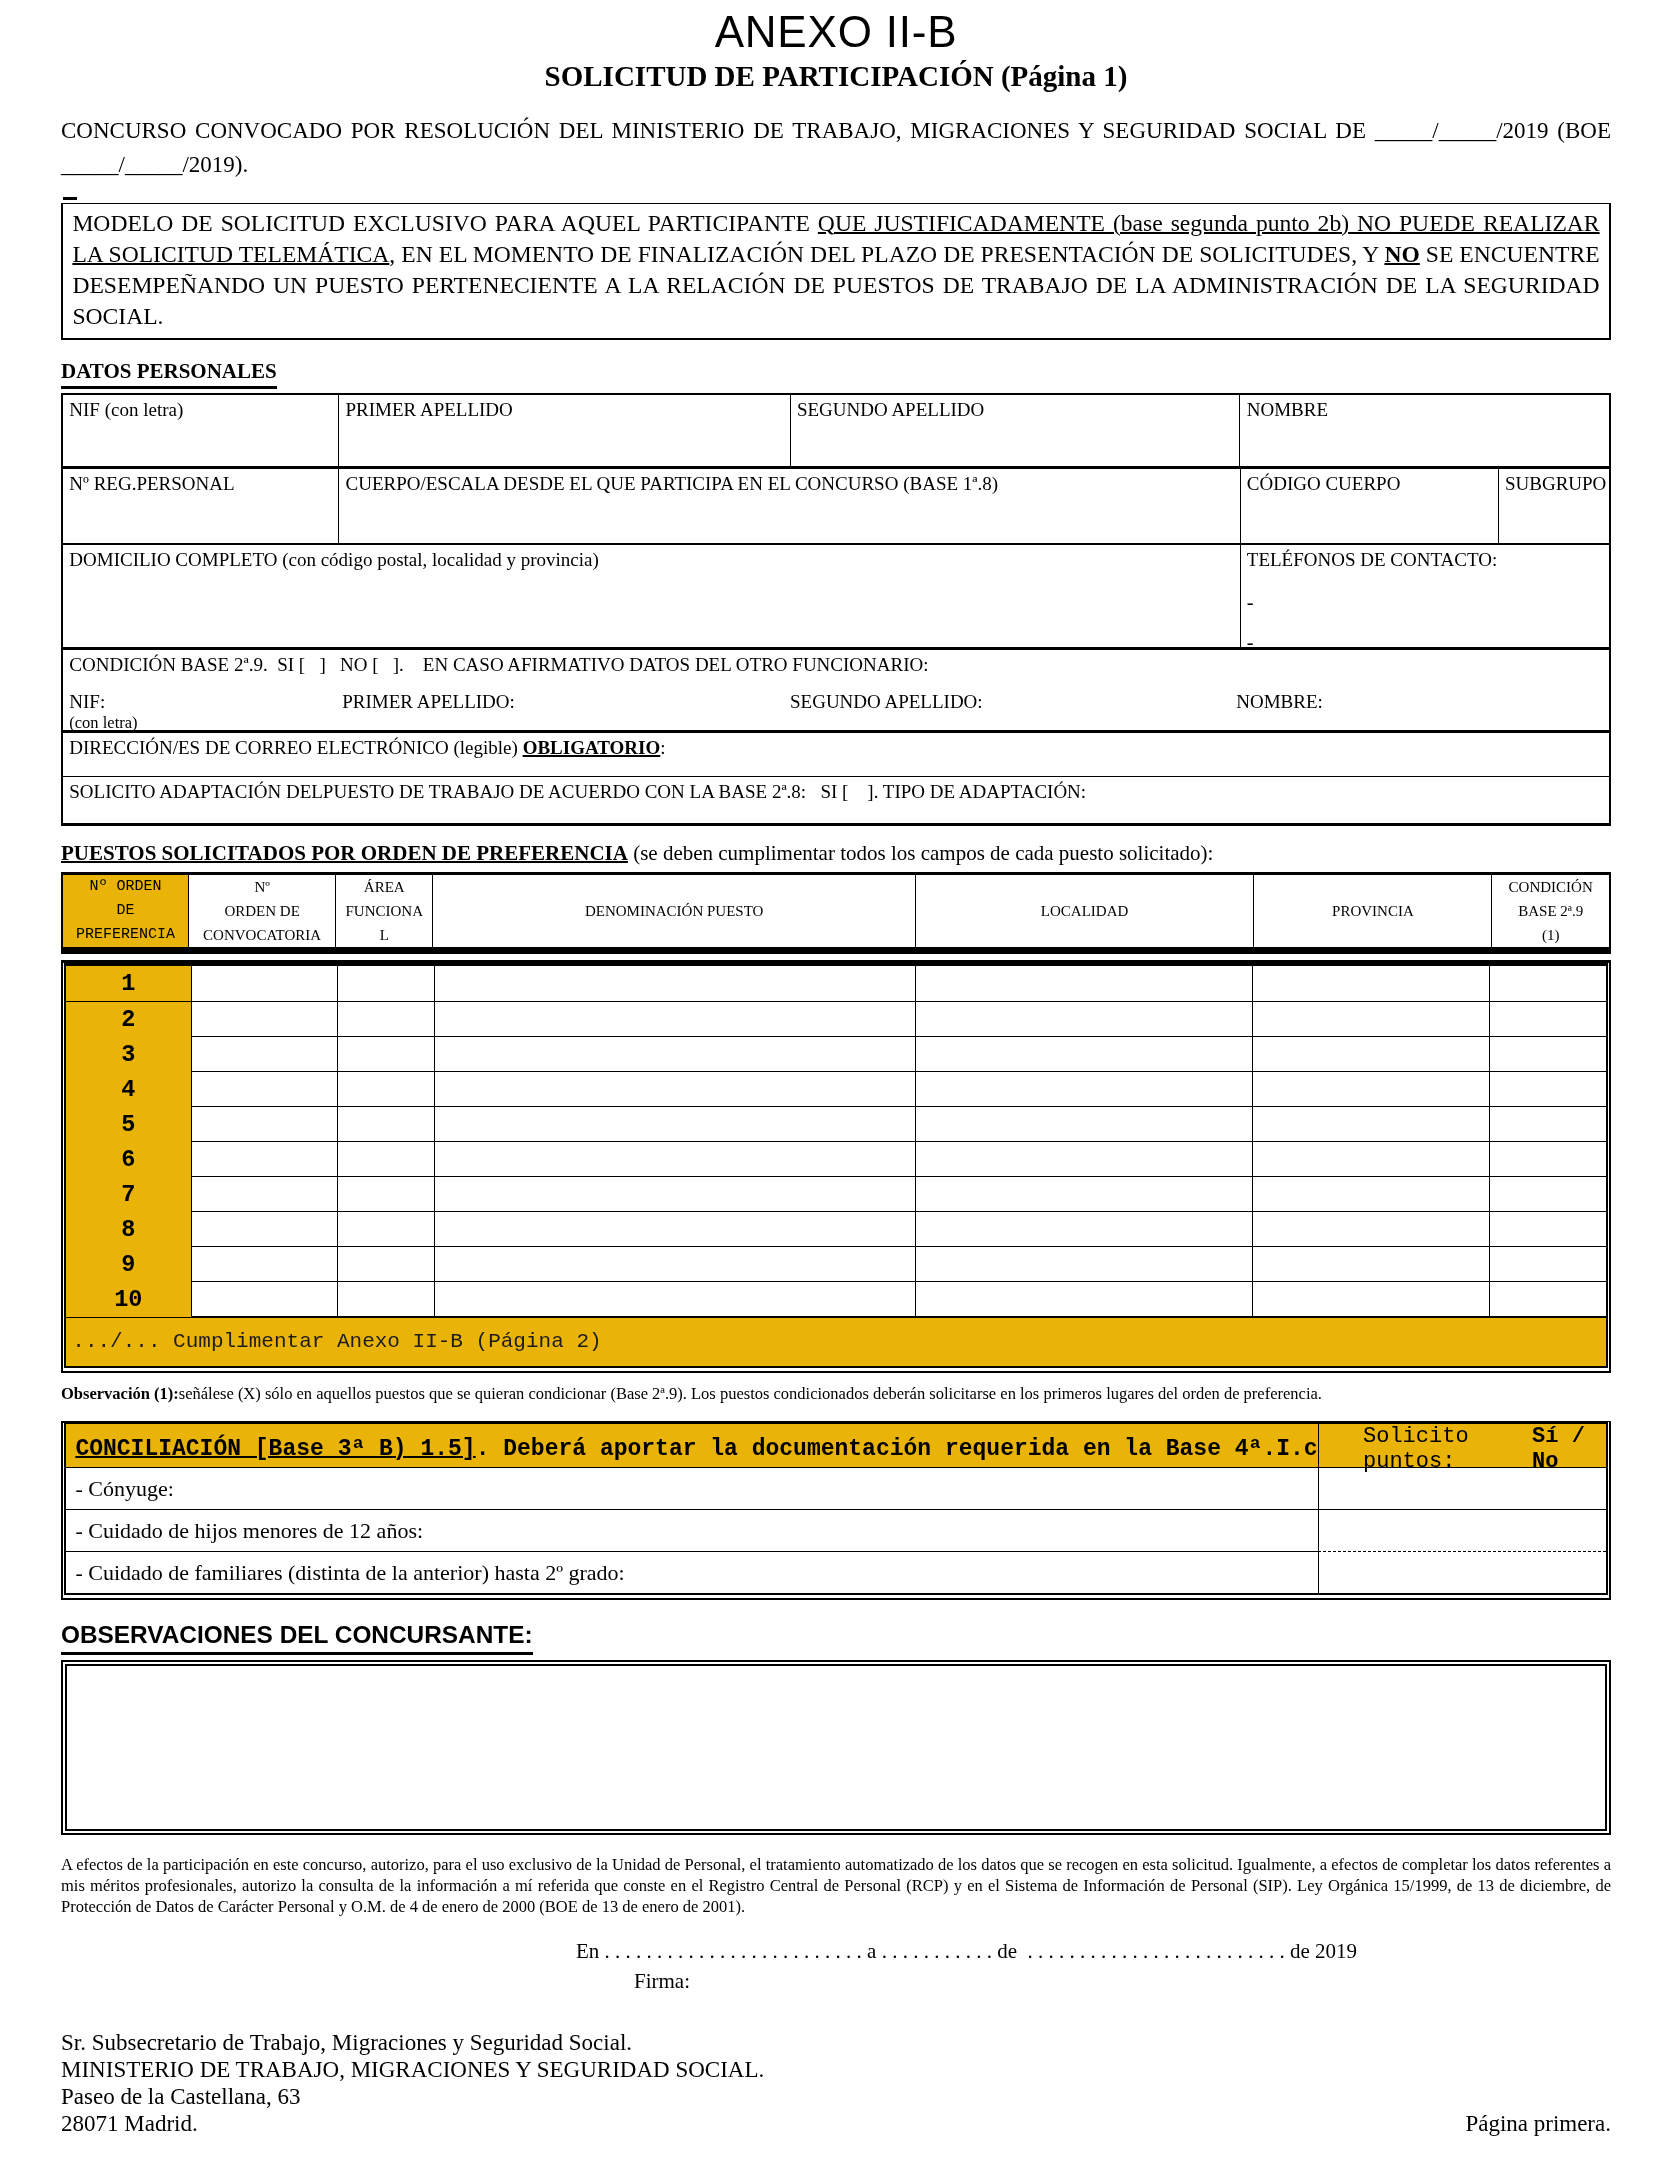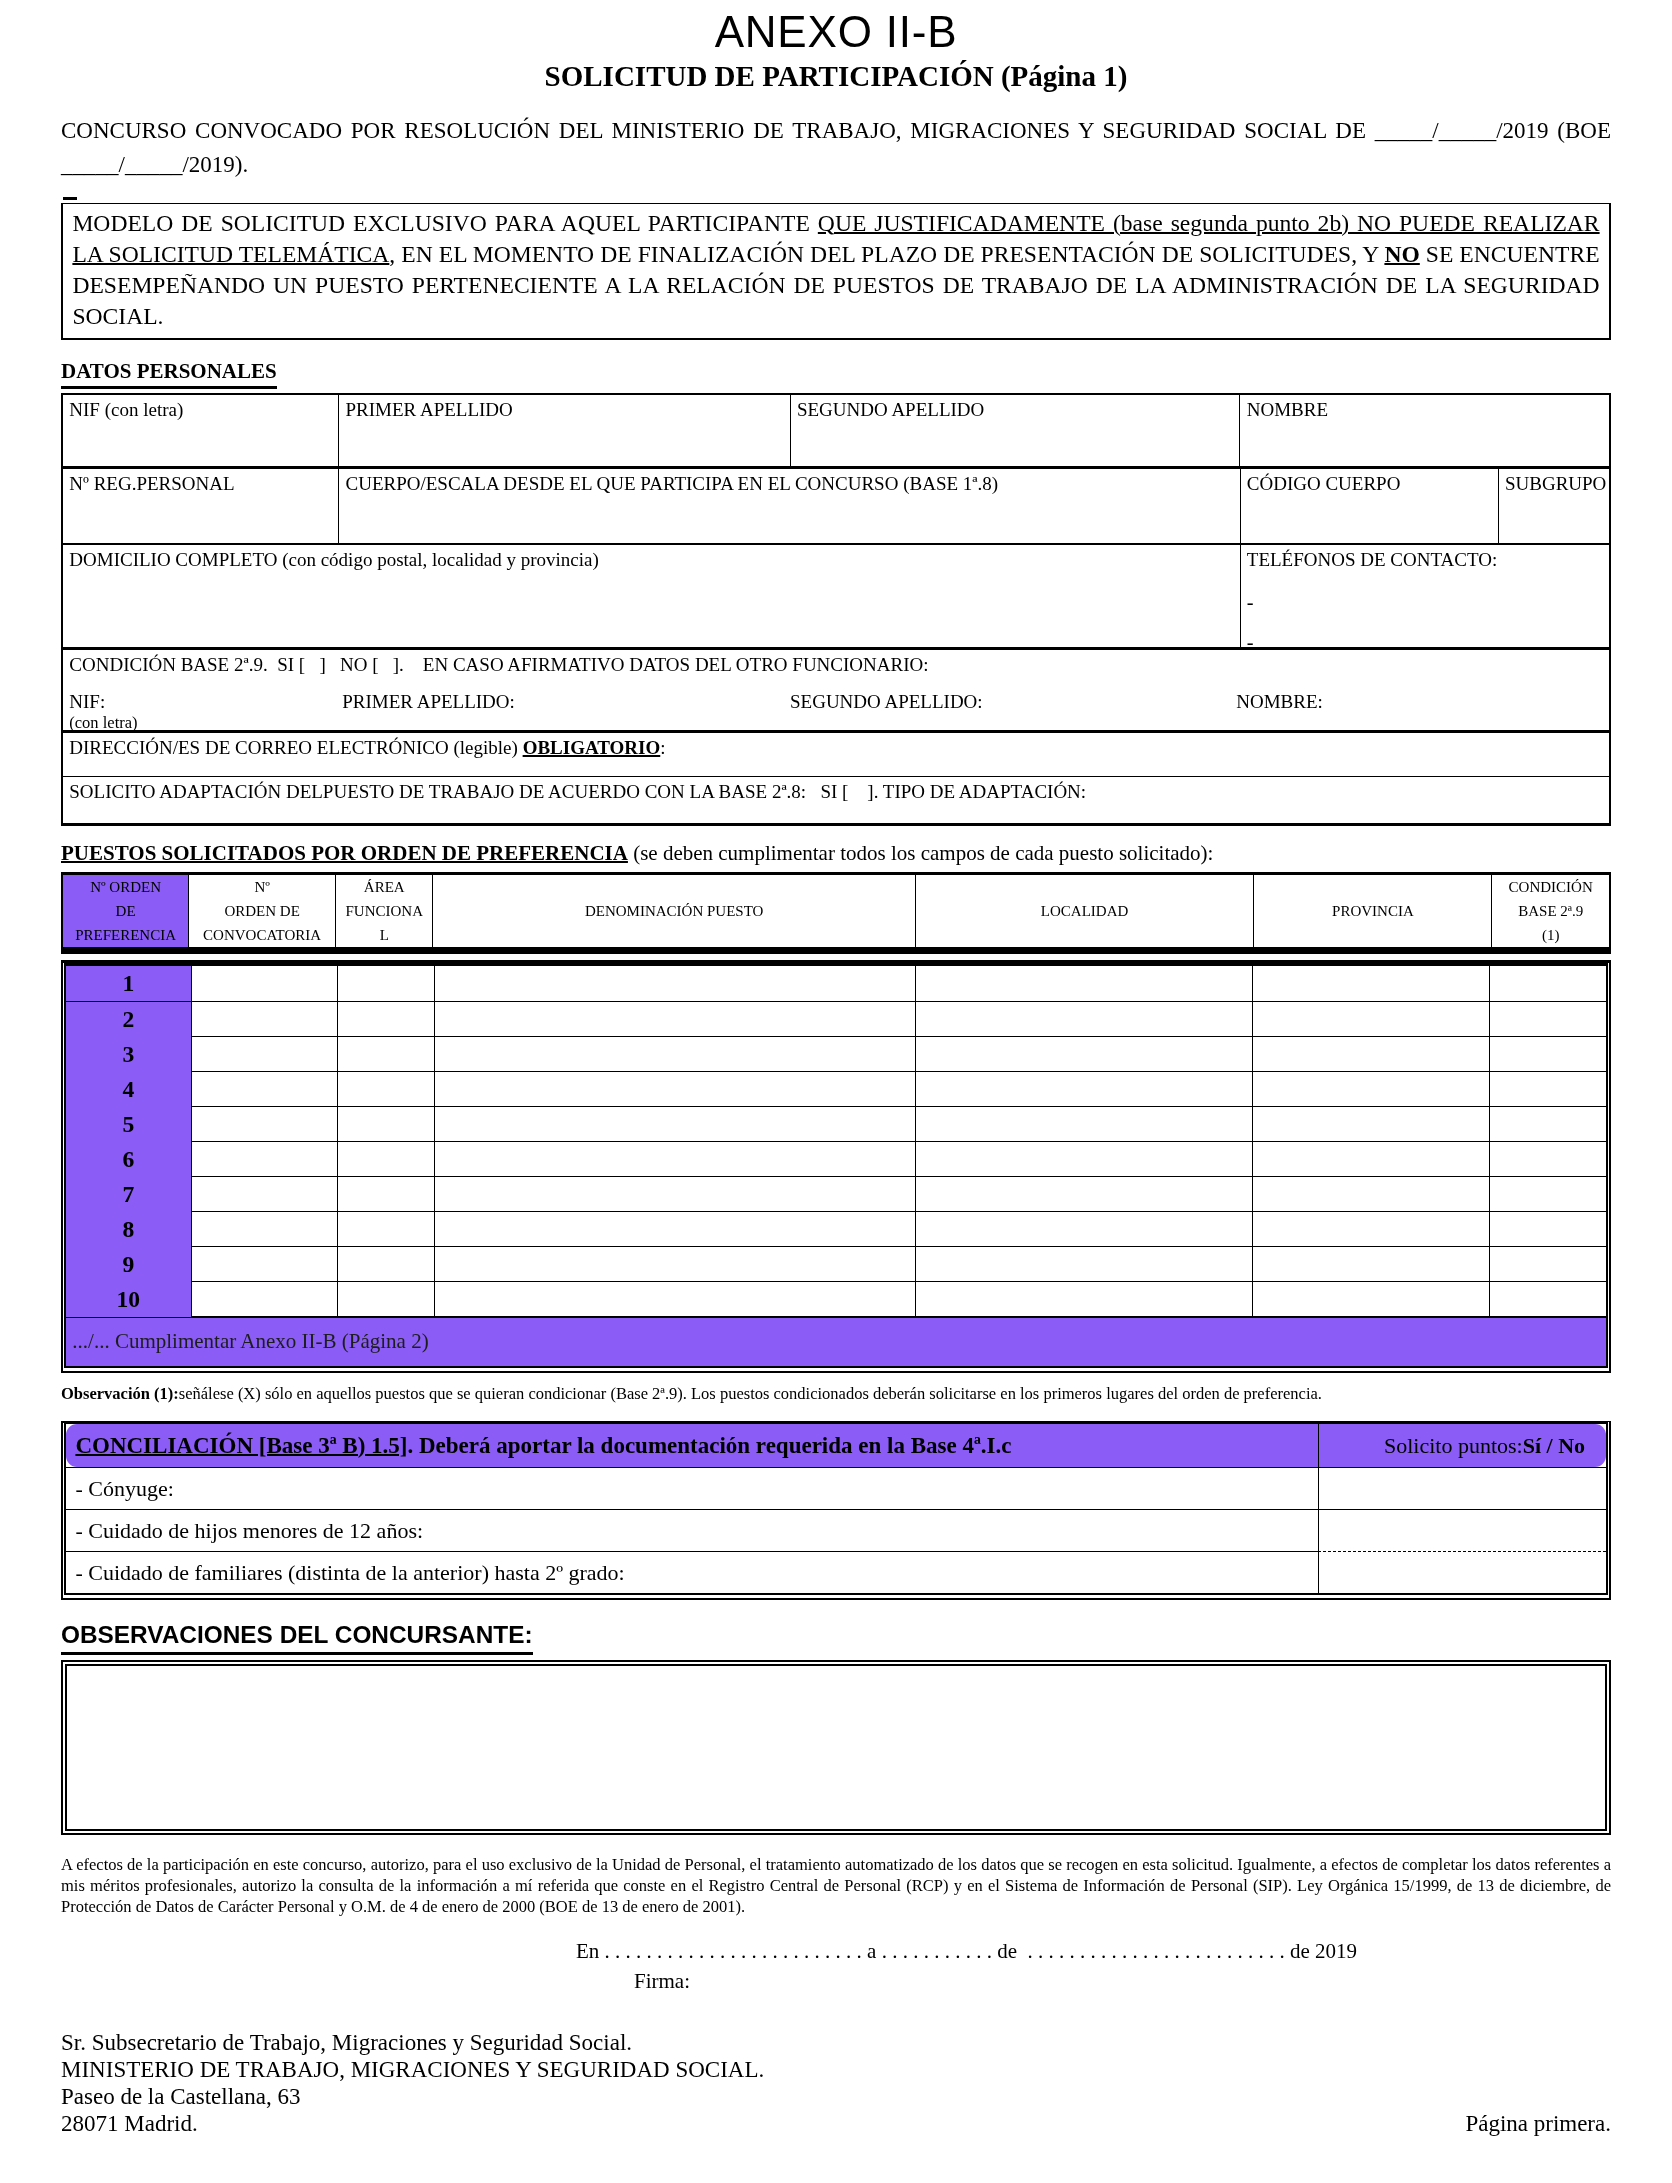--- a/index.html
+++ b/index.html
@@ -112,41 +112,41 @@
   }
   .pz-row { height: 35px; }
   .pz-row + .pz-row { border-top: 1.6px solid #000; }
   .pz-row > div + div { border-left: 1.6px solid #000; }
   .pz-num {
     text-align: center;
     font-weight: bold;
     font-size: 23.6px;
     line-height: 35px;
   }
-  .shaded { background: #8b5cf6; }
+  .shaded { background: #eab308; font-family: Liberation Mono, monospace; }
   .pz-cont {
     border-top: 2.4px solid #000;
     height: 50px;
     display: flex; align-items: center;
     padding-left: 6.3px;
     font-size: 21px;
     color: #1d1d1d;
   }
   .footnote { margin-top: 11px; font-size: 16.5px; }
 
   
   .conc {
     margin-top: 17.3px;
     border-top: 3.9px solid #000;
     border-left: 5.5px double #000;
     border-right: 5.5px double #000;
     border-bottom: 7.9px double #000;
   }
   .conc-grid { display: grid; grid-template-columns: 81.3% 18.7%; }
-  .conc-header { height: 43px; border-radius: 11px; }
+  .conc-header { height: 43px; }
   .conc-h-left {
     padding-left: 9.4px;
     font-size: 23px;
     font-weight: bold;
     display: flex; align-items: center;
   }
   .conc-h-right {
     border-left: 1.6px solid #000;
     display: flex; align-items: center; justify-content: center;
     font-size: 22px;

